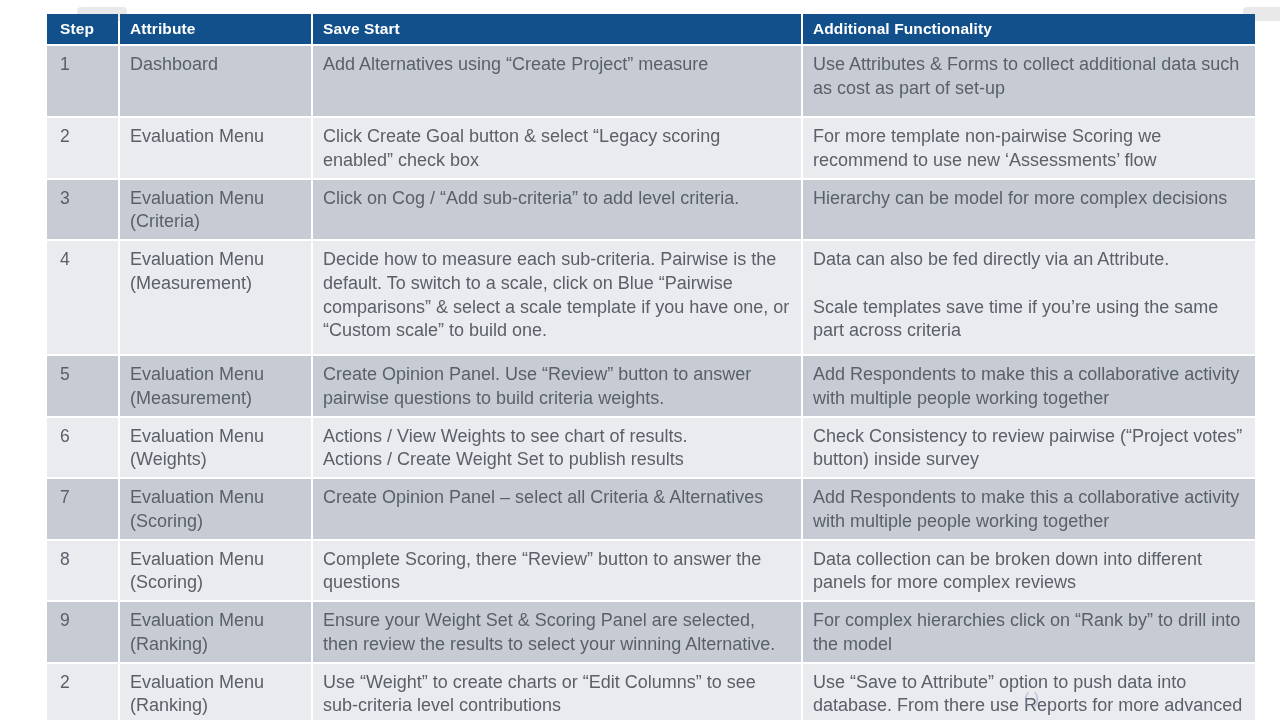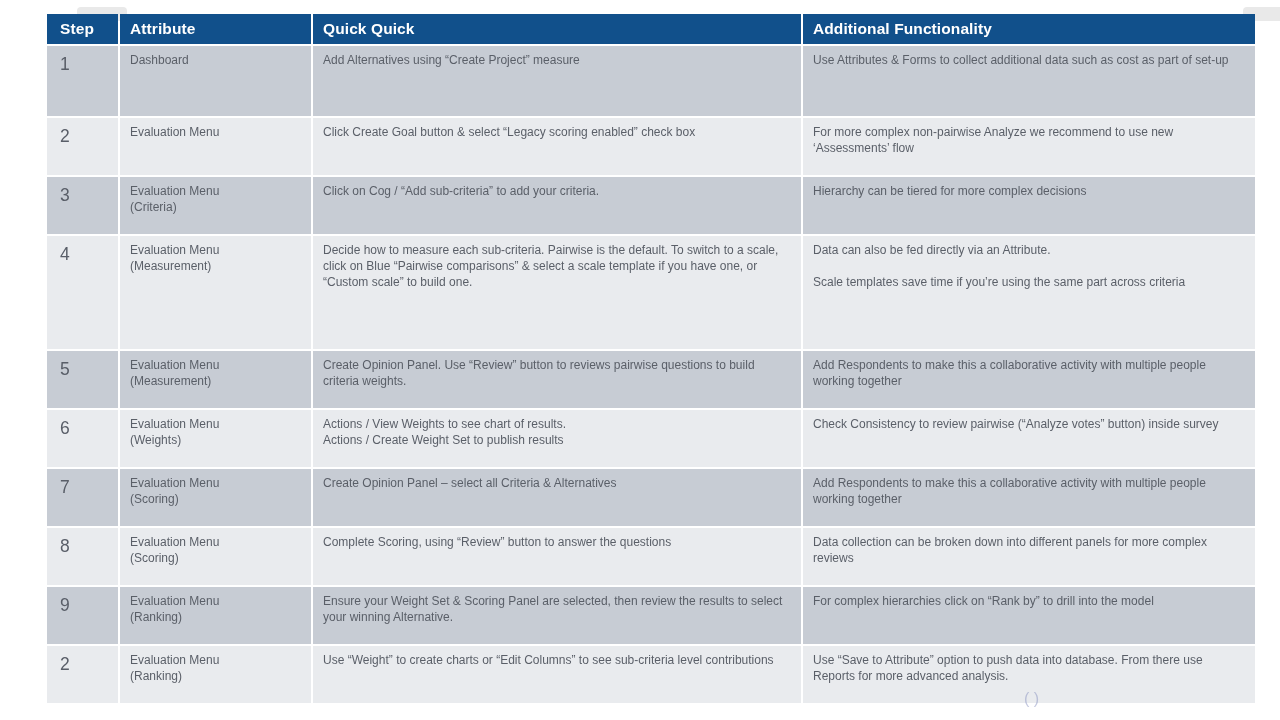--- a/index.html
+++ b/index.html
@@ -63,21 +63,21 @@
     vertical-align: middle;
     padding: 4px 10px;
     height: 22px;
     letter-spacing: 0.1px;
   }
   th.step-h { padding-left: 13px; }
 
   td {
     vertical-align: top;
     padding: 7px 10px 5px 10px;
-    font-size: 12px;
+    font-size: 18px;
     line-height: 1.32;
     color: #5a5f68;
     white-space: pre-line;
     height: 45px; 
   }
   tbody tr:nth-child(odd) td  { background: #c7ccd4; }
   tbody tr:nth-child(even) td { background: #e9ebee; }
   tbody tr:nth-child(1) td  { height: 58px; }
   tbody tr:nth-child(4) td  { height: 101px; }
 
@@ -100,80 +100,80 @@
       <colgroup>
         <col class="c-step">
           <col class="c-nav">
           <col class="c-qs">
           <col class="c-af">
       </colgroup>
       <thead>
         <tr>
           <th class="step-h">Step</th>
           <th>Attribute</th>
-          <th>Quick Quick</th>
+          <th>Save Start</th>
           <th>Additional Functionality</th>
         </tr>
       </thead>
       <tbody>
           <tr>
     <td class="step">1</td>
     <td>Dashboard</td>
     <td>Add Alternatives using “Create Project” measure</td>
     <td>Use Attributes &amp; Forms to collect additional data such as cost as part of set-up</td>
   </tr>
           <tr>
     <td class="step">2</td>
     <td>Evaluation Menu</td>
     <td>Click Create Goal button &amp; select “Legacy scoring enabled” check box</td>
-    <td>For more complex non-pairwise Analyze we recommend to use new ‘Assessments’ flow</td>
+    <td>For more template non-pairwise Scoring we recommend to use new ‘Assessments’ flow</td>
   </tr>
           <tr>
     <td class="step">3</td>
     <td>Evaluation Menu
 (Criteria)</td>
-    <td>Click on Cog / “Add sub-criteria” to add your criteria.</td>
-    <td>Hierarchy can be tiered for more complex decisions</td>
+    <td>Click on Cog / “Add sub-criteria” to add level criteria.</td>
+    <td>Hierarchy can be model for more complex decisions</td>
   </tr>
           <tr>
     <td class="step">4</td>
     <td>Evaluation Menu
 (Measurement)</td>
     <td>Decide how to measure each sub-criteria. Pairwise is the default. To switch to a scale, click on Blue “Pairwise comparisons” &amp; select a scale template if you have one, or “Custom scale” to build one.</td>
     <td>Data can also be fed directly via an Attribute.
 
 Scale templates save time if you’re using the same part across criteria</td>
   </tr>
           <tr>
     <td class="step">5</td>
     <td>Evaluation Menu
 (Measurement)</td>
-    <td>Create Opinion Panel. Use “Review” button to reviews pairwise questions to build criteria weights.</td>
+    <td>Create Opinion Panel. Use “Review” button to answer pairwise questions to build criteria weights.</td>
     <td>Add Respondents to make this a collaborative activity with multiple people working together</td>
   </tr>
           <tr>
     <td class="step">6</td>
     <td>Evaluation Menu
 (Weights)</td>
     <td>Actions / View Weights to see chart of results.
 Actions / Create Weight Set to publish results</td>
-    <td>Check Consistency to review pairwise (“Analyze votes” button) inside survey</td>
+    <td>Check Consistency to review pairwise (“Project votes” button) inside survey</td>
   </tr>
           <tr>
     <td class="step">7</td>
     <td>Evaluation Menu
 (Scoring)</td>
     <td>Create Opinion Panel – select all Criteria &amp; Alternatives</td>
     <td>Add Respondents to make this a collaborative activity with multiple people working together</td>
   </tr>
           <tr>
     <td class="step">8</td>
     <td>Evaluation Menu
 (Scoring)</td>
-    <td>Complete Scoring, using “Review” button to answer the questions</td>
+    <td>Complete Scoring, there “Review” button to answer the questions</td>
     <td>Data collection can be broken down into different panels for more complex reviews</td>
   </tr>
           <tr>
     <td class="step">9</td>
     <td>Evaluation Menu
 (Ranking)</td>
     <td>Ensure your Weight Set &amp; Scoring Panel are selected, then review the results to select your winning Alternative.</td>
     <td>For complex hierarchies click on “Rank by” to drill into the model</td>
   </tr>
           <tr>

